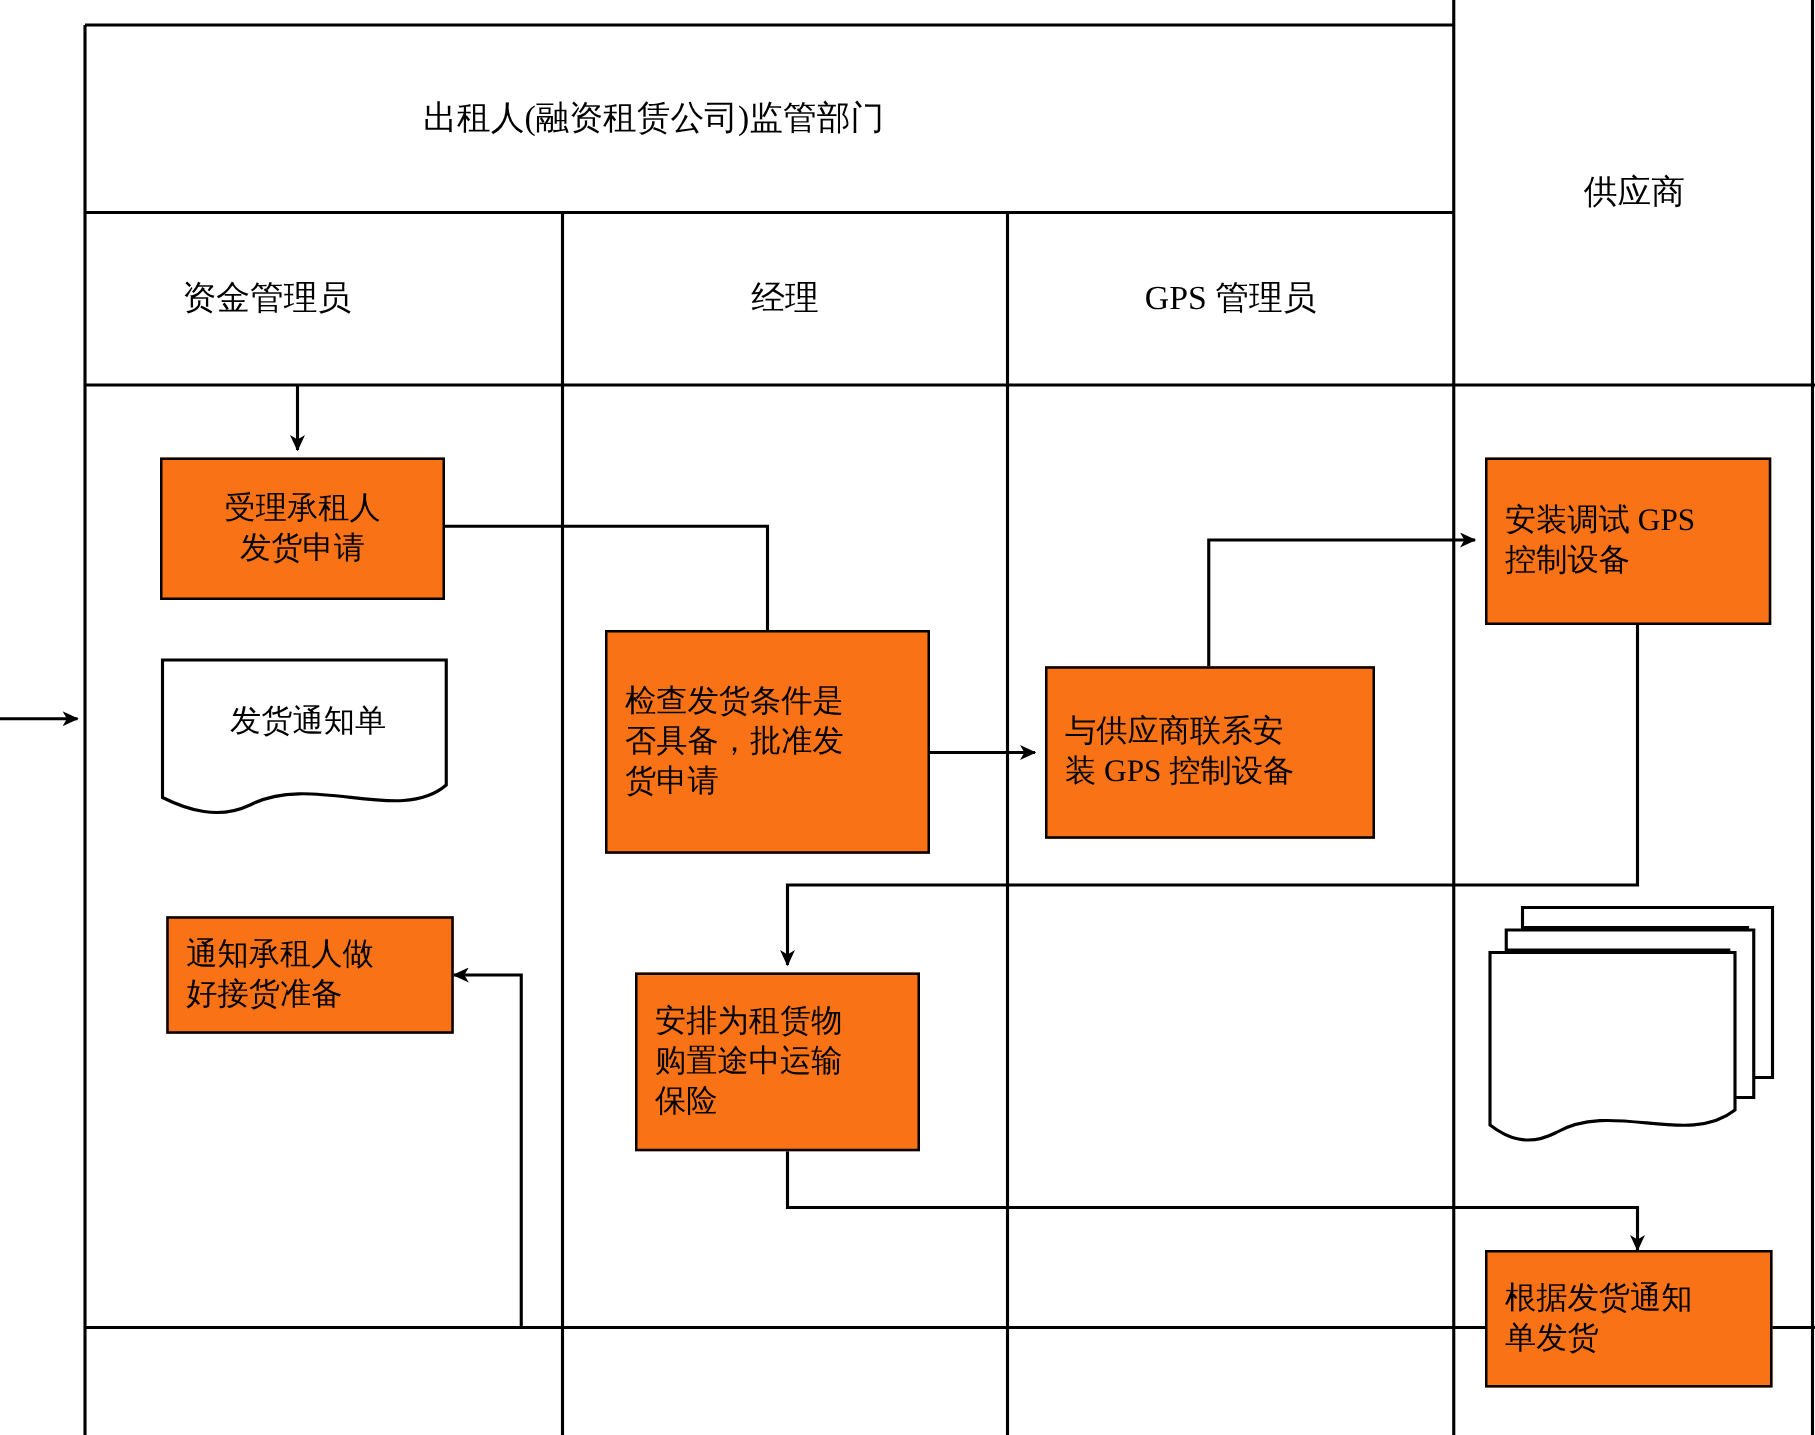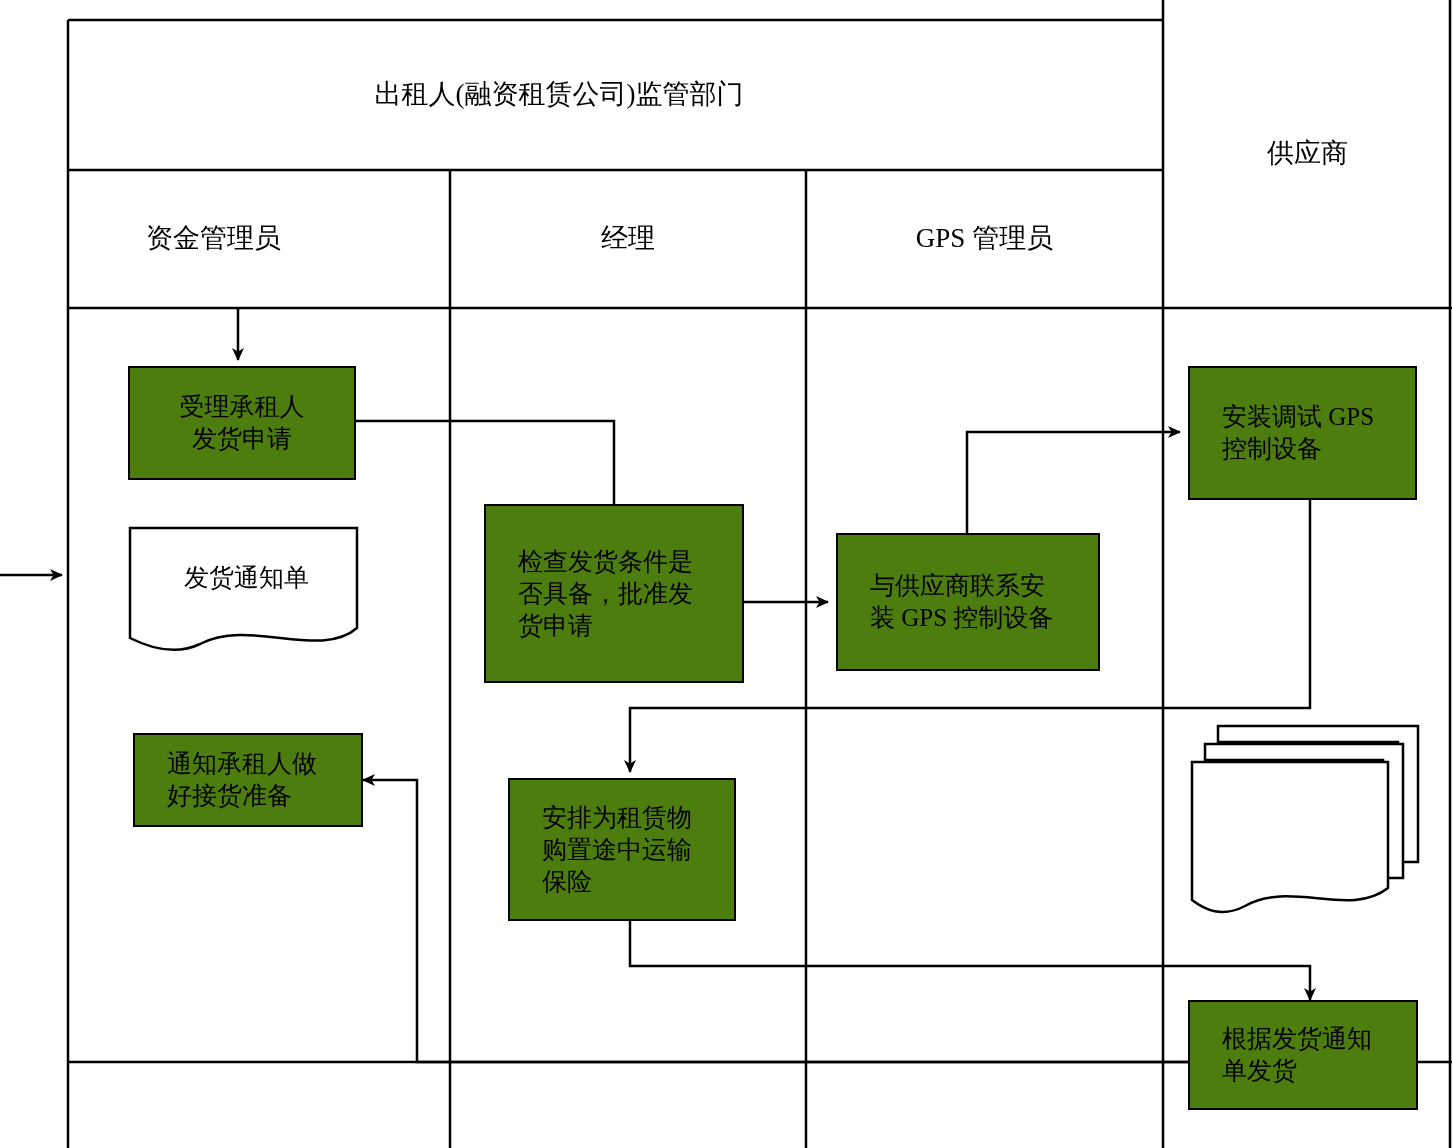--- a/index.html
+++ b/index.html
@@ -41,22 +41,22 @@
     justify-content: flex-start;
     color: #000000;
     font-size: 25px;
     line-height: 1.28;
     text-align: left;
     white-space: pre-line;
     z-index: 3;
   }
   .node.process {
     border: 2px solid #000000;
-    background: #4d7c0f;
-    padding: 6px 32px;
+    background: #f97316;
+    padding: 6px 14px;
   }
   .node.doc-text {
     background: transparent;
     padding: 6px 14px;
   }
   .node.center {
     justify-content: center;
     text-align: center;
   }
 </style>
@@ -114,21 +114,21 @@
       <path d="M130,528 L357,528 L357,628 C320,660 250,618 200,644 C175,656 150,648 130,638 Z" fill="#ffffff" stroke="#000000" stroke-width="2.5"></path>
     </g>
 
     <g>
       <path d="M1218,726 L1418,726 L1418,862 L1398,862 L1398,742 L1218,742 Z" fill="#ffffff" stroke="#000000" stroke-width="2.5"></path>
       <path d="M1205,744 L1403,744 L1403,878 L1383,878 L1383,760 L1205,760 Z" fill="#ffffff" stroke="#000000" stroke-width="2.5"></path>
       <path d="M1192,762 L1388,762 L1388,888 C1350,918 1290,880 1245,906 C1222,918 1205,910 1192,900 Z" fill="#ffffff" stroke="#000000" stroke-width="2.5"></path>
     </g>
   </svg>
 
-  <div class="lane-title" style="left:68px; top:20px; width:910px; height:150px;margin-left:36px;">出租人(融资租赁公司)监管部门</div>
+  <div class="lane-title" style="left:68px; top:20px; width:910px; height:150px;">出租人(融资租赁公司)监管部门</div>
 
   <div class="lane-title" style="left:53px; top:170px; width:321px; height:138px;">资金管理员</div>
 
   <div class="lane-title" style="left:450px; top:170px; width:356px; height:138px;">经理</div>
 
   <div class="lane-title" style="left:806px; top:170px; width:357px; height:138px;">GPS 管理员</div>
 
   <div class="lane-title" style="left:1163px; top:0px; width:289px; height:308px;">供应商</div>
 
   <div class="node process center" style="left:128px; top:366px; width:228px; height:114px;">受理承租人

